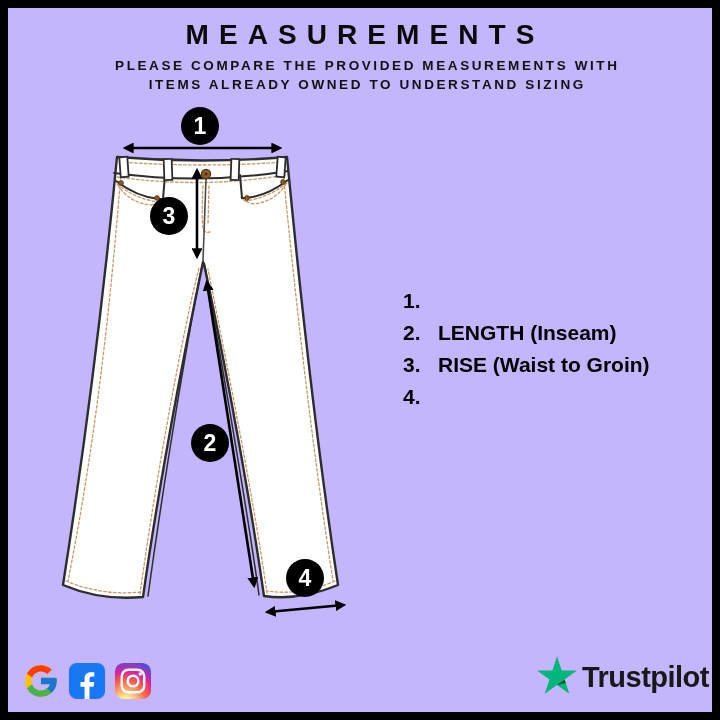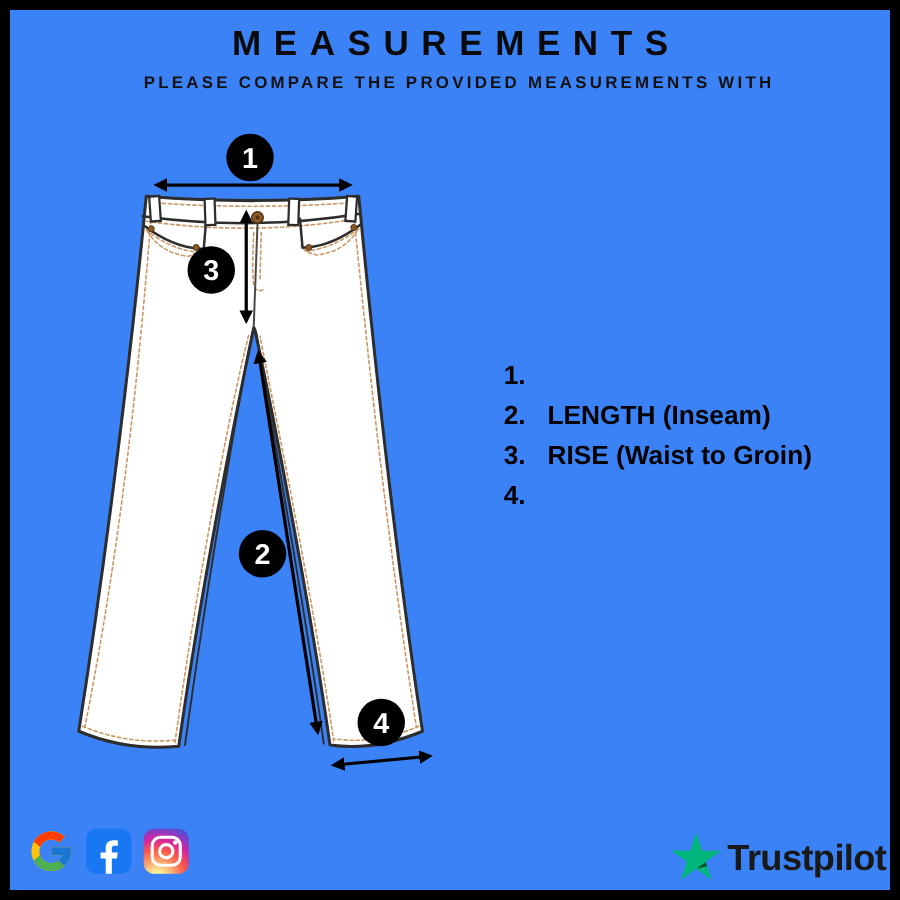--- a/index.html
+++ b/index.html
@@ -1,19 +1,19 @@
 <!DOCTYPE html>
 <html><head>
 <meta charset="utf-8">
 <style>
   html,body { margin:0; padding:0; background:#e9e9e9; }
   * { box-sizing:border-box; }
   .canvas {
     position:relative; width:720px; height:720px;
-    background:#3b82f6; border:8px solid #000;
+    background:#c4b5fd; border:8px solid #000;
     font-family:"Liberation Sans", sans-serif; color:#000;
     overflow:hidden;
   }
   
   .header { position:absolute; top:13px; left:0; right:0; text-align:center; }
   .title {
     margin:0; font-size:28px; font-weight:700; letter-spacing:.36em;
     text-indent:.36em; line-height:1; color:#0a0a0a;
   }
   .subtitle { margin:7px 0 0 12px; }
@@ -43,32 +43,33 @@
   .social svg { display:block; }
   .brand { position:absolute; left:50%; transform:translateX(-50%); bottom:19px; text-align:center; }
   .brand-name {
     font-size:33px; font-weight:700; letter-spacing:10px; text-indent:10px;
     line-height:1; color:#0a0a0a; white-space:nowrap;
   }
   .brand-domain {
     margin-top:5px; font-size:10.5px; font-weight:700; letter-spacing:3.6px;
     text-indent:3.6px; color:#0a0a0a; white-space:nowrap;
   }
-  .trustpilot { position:absolute; right:3px; bottom:3px; display:flex; align-items:center; gap:5px; }
+  .trustpilot { position:absolute; right:3px; bottom:14px; display:flex; align-items:center; gap:5px; }
   .trustpilot-text { font-size:29px; font-weight:700; color:#191919; letter-spacing:-0.5px; white-space:nowrap; }
 </style>
 </head>
 <body>
 
 <div class="canvas">
 
   <div class="header">
     <h1 class="title">MEASUREMENTS</h1>
     <div class="subtitle">
       <p>PLEASE COMPARE THE PROVIDED MEASUREMENTS WITH</p>
+      <p>ITEMS ALREADY OWNED TO UNDERSTAND SIZING</p>
     </div>
   </div>
 
   <svg class="diagram-svg" viewBox="8 8 704 704" xmlns="http://www.w3.org/2000/svg">
     <defs>
       <marker id="ah" viewBox="0 0 10 10" refX="7" refY="5" markerWidth="4.2" markerHeight="4.2" orient="auto-start-reverse">
         <path d="M0 0 L10 5 L0 10 z" fill="#000"></path>
       </marker>
     </defs>
 

